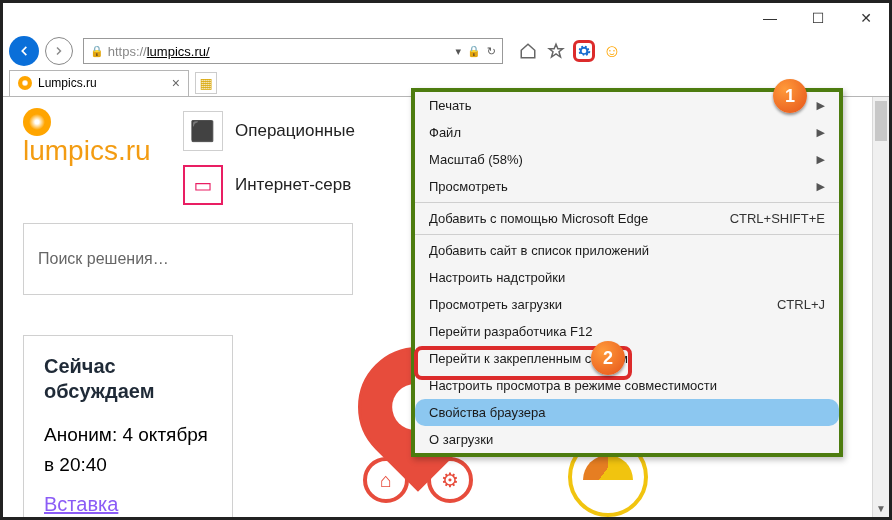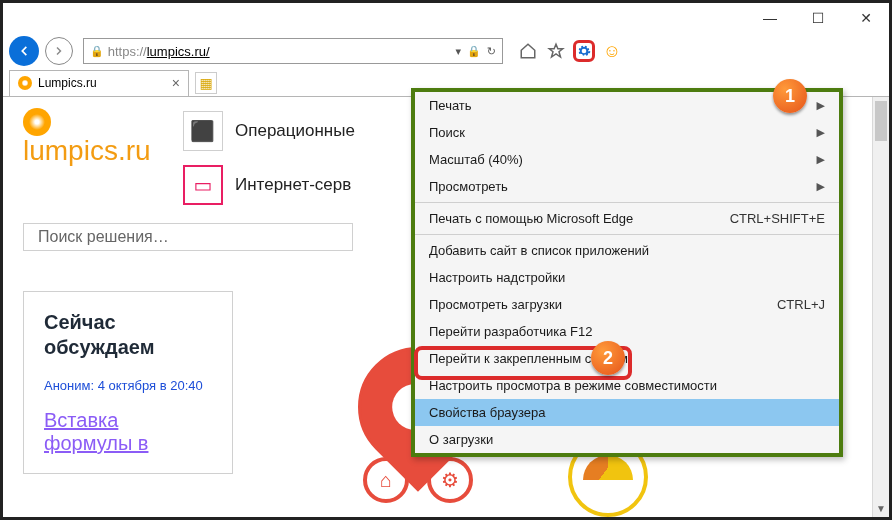--- a/index.html
+++ b/index.html
@@ -36,46 +36,46 @@
   
   .page { position: relative; height: calc(520px - 30px - 36px - 28px - 6px); overflow: hidden; padding: 8px 20px; }
   .logo-row { display:flex; align-items:flex-start; gap:20px; }
   .logo-text { color:#f39c12; font-size:28px; font-weight:400; line-height:1.1; max-width:140px; }
   .logo-text .circ { display:inline-block; width:28px;height:28px;border-radius:50%;background:radial-gradient(circle,#fff 10%,#ffa500 40%);vertical-align:middle;margin-right:4px;position:relative;}
   .col { display:flex; flex-direction:column; gap:14px; margin-top:6px; }
   .linkrow { display:flex; align-items:center; gap:12px; font-size:17px; color:#222; }
   .pic { width:40px; height:40px; border:1px solid #cfcfcf; display:flex; align-items:center; justify-content:center; font-size:20px; }
   .pic.p1 { color:#2ecc71; }
   .pic.p2 { border:2px solid #e91e63; color:#e91e63; }
-  .searchbox { margin-top:18px; border:1px solid #d0d0d0; padding:4px 14px; color:#666; font-size:16px; width: 330px; }
+  .searchbox { margin-top:18px; border:1px solid #d0d0d0; padding:26px 14px; color:#666; font-size:16px; width: 330px; }
   
   .discuss { border:1px solid #d0d0d0; padding:18px 20px; width:210px; margin-top:40px; }
   .discuss h3 { font-size:20px; font-weight:600; color:#1f2a37; margin-bottom:16px; line-height:1.25;}
-  .discuss .meta { font-size:13px; color:#1d4ed8; line-height:1.6; margin-bottom:12px;}
+  .discuss .meta { font-size:19px; color:#000000; line-height:1.6; margin-bottom:12px;}
   .discuss a { color:#8b5cf6; text-decoration:underline; font-size:20px;}
   
   
   .shapes { position:absolute; left:340px; bottom:-10px; display:flex; gap:30px; align-items:flex-end; }
   .shape-red { width:150px; height:180px; position:relative; }
   .shape-red .pin { width:120px; height:120px; background:#e74c3c; border-radius:50% 50% 50% 0; transform:rotate(-45deg); margin:auto; border:3px solid #e74c3c; position:relative;}
   .shape-red .pin::after{content:"";position:absolute;top:32px;left:32px;width:46px;height:46px;border-radius:50%;background:#fff;}
   .shape-red .row { display:flex; gap:18px; margin-top:-10px; justify-content:center;}
   .circ-icon { width:46px;height:46px;border:4px solid #e74c3c;border-radius:50%;display:flex;align-items:center;justify-content:center;color:#e74c3c;font-size:20px;}
   .shape-yel { width:170px; height:180px; position:relative; display:flex;flex-direction:column;align-items:center;}
   .shape-yel .tri { width:0;height:0;border-left:40px solid transparent;border-right:40px solid transparent;border-top:80px solid #f1c40f;}
   .shape-yel .gauge { width:80px;height:80px;border:4px solid #f1c40f;border-radius:50%;margin-top:10px;display:flex;align-items:center;justify-content:center;position:relative;}
   .shape-yel .gauge::before{content:"";width:50px;height:25px;border-top-left-radius:50px;border-top-right-radius:50px;background:conic-gradient(#f1c40f 0 60%, #e67e22 60% 100%);position:absolute;top:14px;}
   
   
   .ctxmenu { position:absolute; top:85px; left:408px; width:432px; background:#f5f5f5; border:4px solid #4d7c0f; box-shadow:2px 3px 6px rgba(0,0,0,0.25); z-index:50;}
   .ctxmenu .item { height:27px; display:flex; align-items:center; padding:0 14px; font-size:13px; color:#1a1a1a; position:relative;}
   .ctxmenu .item .short { margin-left:auto; color:#333;text-align:center; }
   .ctxmenu .item .chev { margin-left:auto; color:#555; font-size:11px;}
   .ctxmenu hr { border:none; border-top:1px solid #cfcfcf; margin:2px 0;}
-  .ctxmenu .item.hl { background:#8cc7f0; }
+  .ctxmenu .item.hl { background:#8cc7f0;border-radius:10px; }
   
   
   .red-box { position:absolute; border:4px solid #dc2b2b; border-radius:8px; pointer-events:none; z-index:60;}
   .red-box.rb-menu { top: 343px; left: 411px; width: 218px; height: 34px; }
   
   
   .badge { position:absolute; width:34px; height:34px; border-radius:50%; background:radial-gradient(circle at 35% 30%,#ff9a3a,#e5531a); color:#fff; font-weight:bold; font-size:18px; display:flex;align-items:center;justify-content:center; box-shadow:0 2px 3px rgba(0,0,0,0.4); z-index:70;}
   .badge.b1 { top:76px; left:770px; }
   .badge.b2 { top:338px; left:588px; }
   
@@ -186,34 +186,34 @@
   <div class="thumb"></div>
   <div class="arrow down">▼</div>
 </div>
 
 <div class="ctxmenu">
   <div class="item">
       <span>Печать</span>
       <span class="chev">▶</span>
     </div>
   <div class="item">
-      <span>Поиск</span>
-      <span class="chev">▶</span>
-    </div>
-  <div class="item">
-      <span>Масштаб (40%)</span>
+      <span>Файл</span>
+      <span class="chev">▶</span>
+    </div>
+  <div class="item">
+      <span>Масштаб (58%)</span>
       <span class="chev">▶</span>
     </div>
   <div class="item">
       <span>Просмотреть</span>
       <span class="chev">▶</span>
     </div>
   <hr>
   <div class="item">
-      <span>Печать с помощью Microsoft Edge</span>
+      <span>Добавить с помощью Microsoft Edge</span>
       <span class="short">CTRL+SHIFT+E</span>
     </div>
   <hr>
   <div class="item">
       <span>Добавить сайт в список приложений</span>
     </div>
   <div class="item">
       <span>Настроить надстройки</span>
     </div>
   <div class="item">

